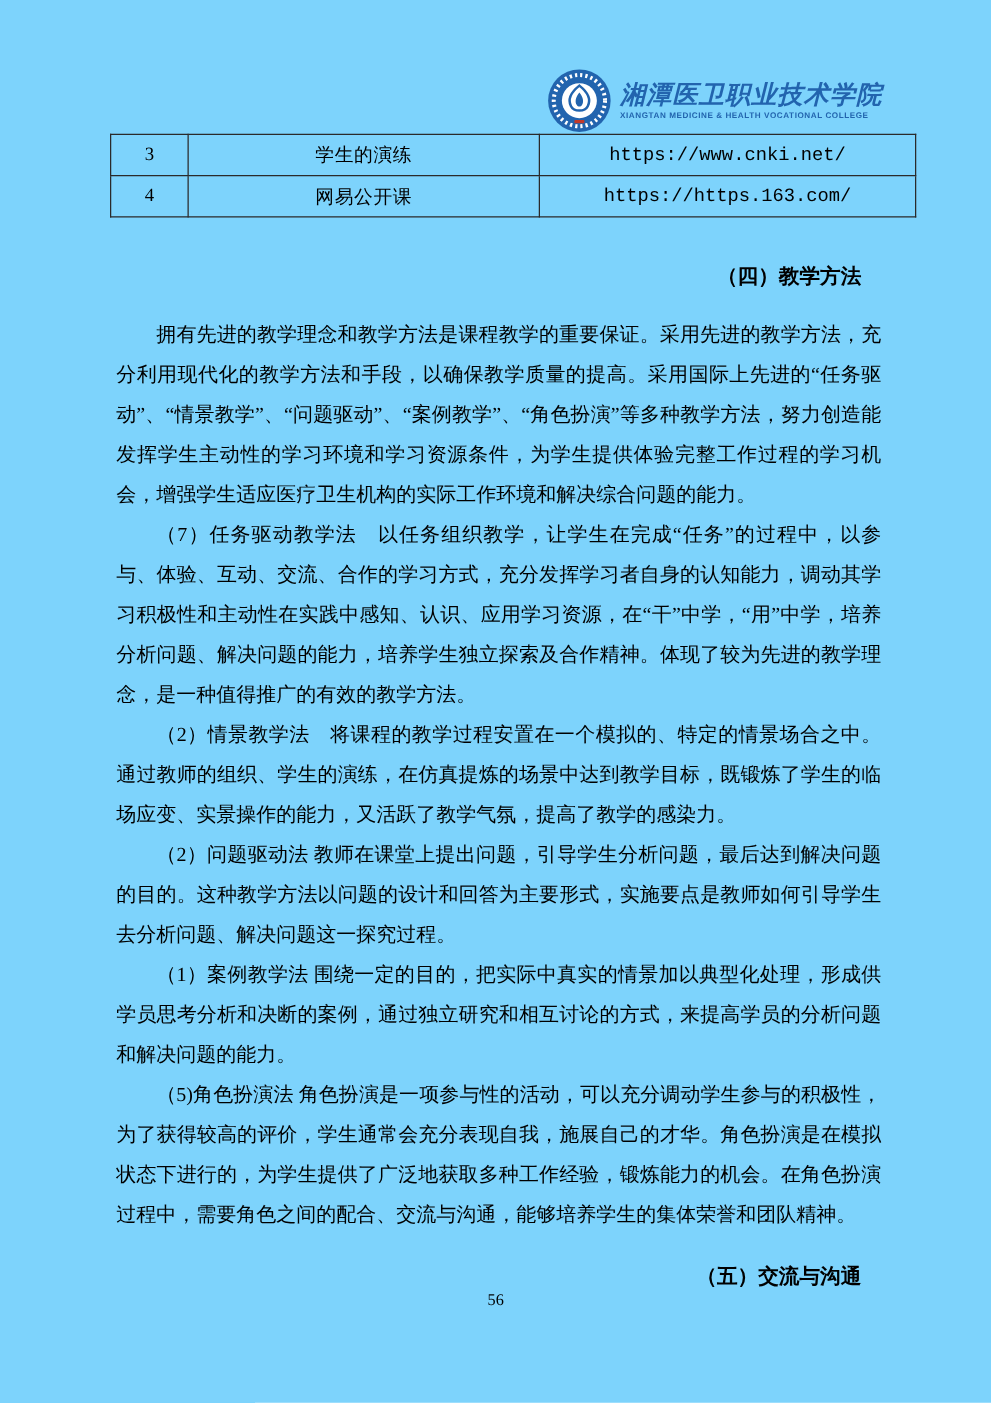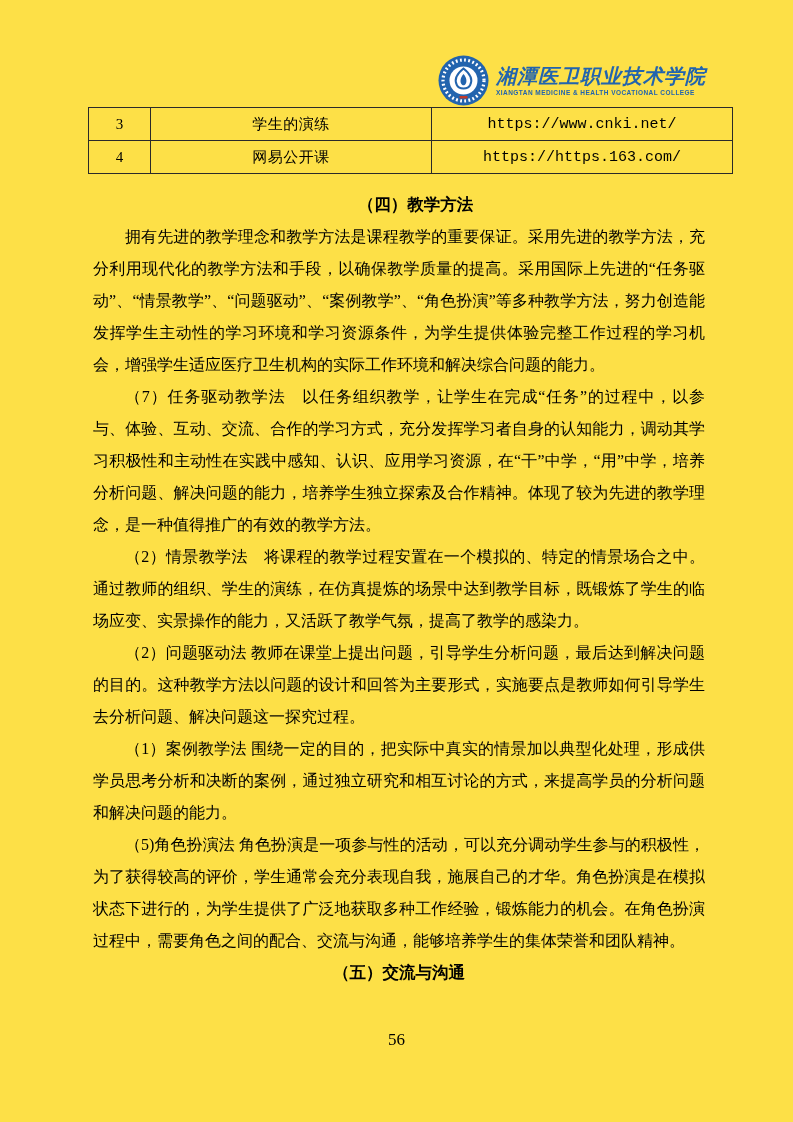--- a/index.html
+++ b/index.html
@@ -1,21 +1,21 @@
 <!DOCTYPE html>
 <html><head>
 <meta charset="utf-8">
 <style>
   html,body{margin:0;padding:0;}
   body{
     width:793px;height:1122px;background:#ffffff;
     font-family:"Liberation Serif","DejaVu Serif",serif;
     color:#000;
   }
-  .page{position:relative;width:793px;height:1122px;overflow:hidden;background:#fde047;}
+  .page{position:relative;width:793px;height:1122px;overflow:hidden;background:#7dd3fc;}
 
   
   .header{position:absolute;top:55px;right:87px;display:flex;align-items:center;gap:7px;}
   .emblem{flex:0 0 auto;display:block;}
   .logo-text{display:flex;flex-direction:column;justify-content:center;}
   .logo-zh{
     font-size:20px;font-weight:bold;font-style:italic;
     letter-spacing:1px;line-height:24px;white-space:nowrap;
   }
   .logo-en{
@@ -36,30 +36,30 @@
   td.col-name{width:272px;letter-spacing:0.5px;}
   td.col-url{width:292px;font-family:"Liberation Mono","DejaVu Sans Mono",monospace;font-size:14.5px;}
 
   
   .content{
     position:absolute;top:189px;left:93px;width:612px;
     font-size:16px;line-height:32px;text-align:justify;
   }
   .content p{margin:0;text-indent:2em;}
   .sec-heading{
-    margin:0;font-size:16.5px;font-weight:bold;line-height:32px;
-    text-indent:2em;text-align:center;
+    margin:16px;font-size:16.5px;font-weight:bold;line-height:32px;
+    text-indent:2em;text-align:right;
     font-family:"Liberation Serif","DejaVu Serif",serif;
   }
   .sec-heading.no-indent{text-indent:0;}
 
   
   .page-number{
     position:absolute;top:1032px;left:0;width:100%;
-    text-align:center;font-size:17px;line-height:16px;
+    text-align:center;font-size:13px;line-height:16px;
   }
 </style>
 </head>
 <body>
 
 <div class="page">
 
   <div class="header">
     <svg class="emblem" width="51" height="51" viewBox="0 0 51 51">
       <circle cx="25.5" cy="25.5" r="25" fill="#2264ae"></circle>

